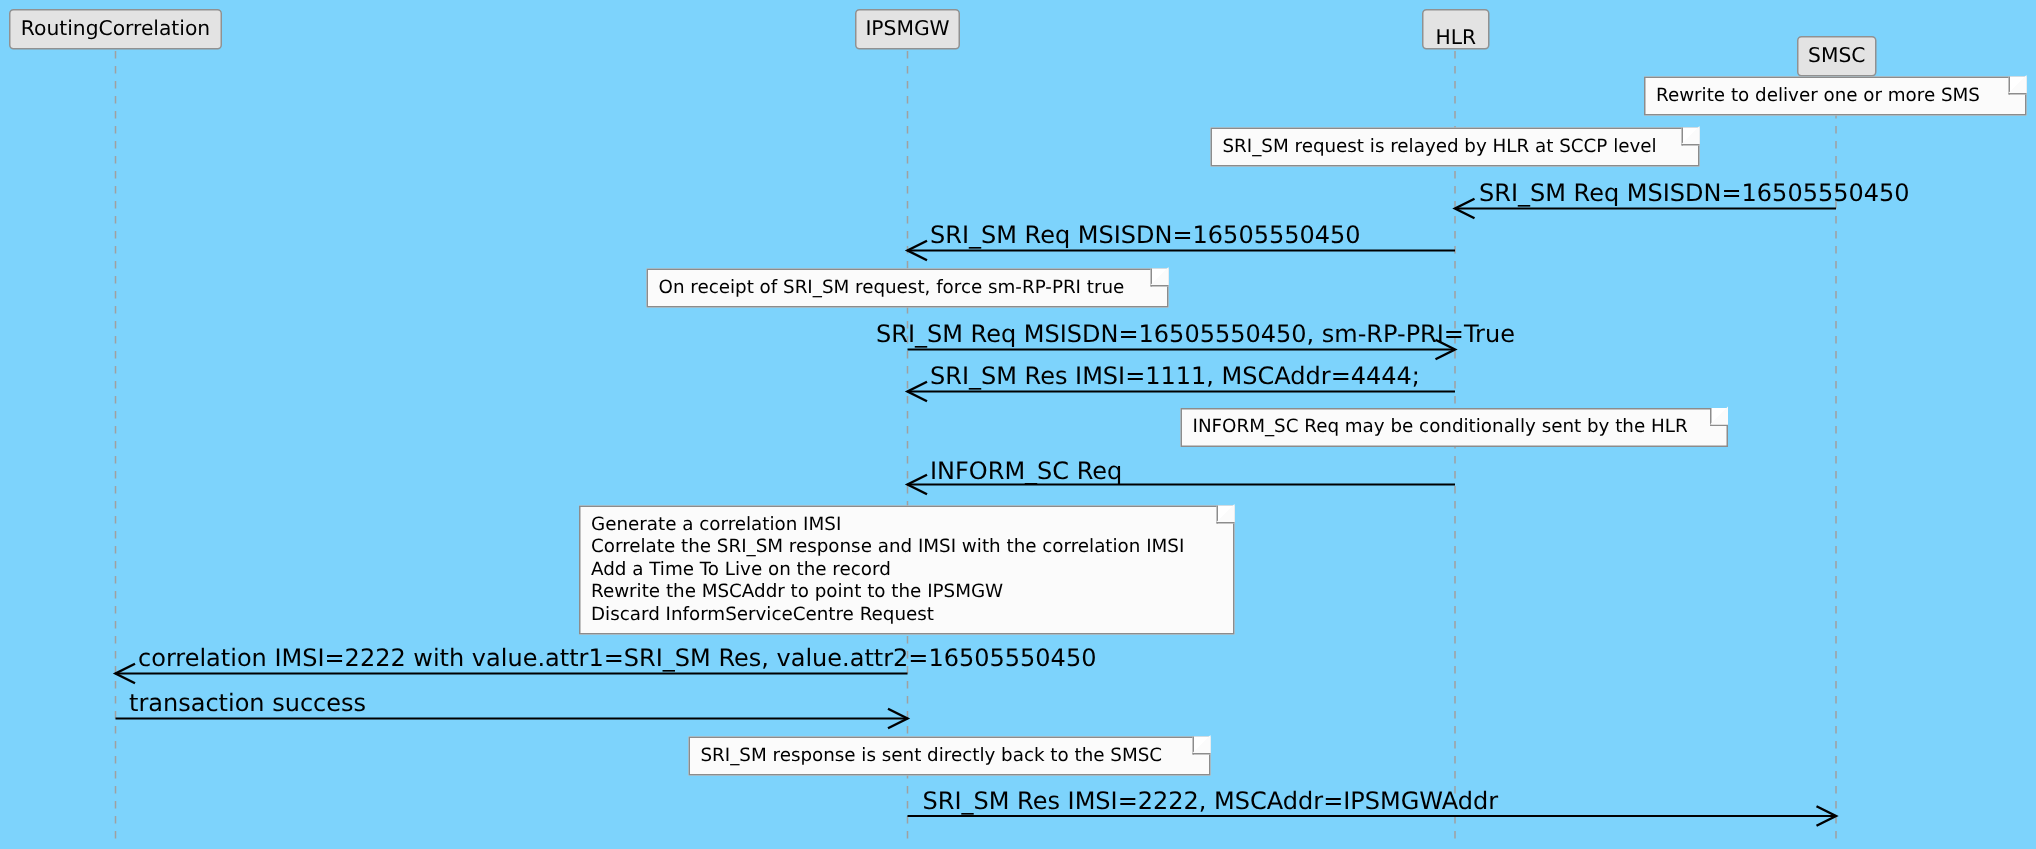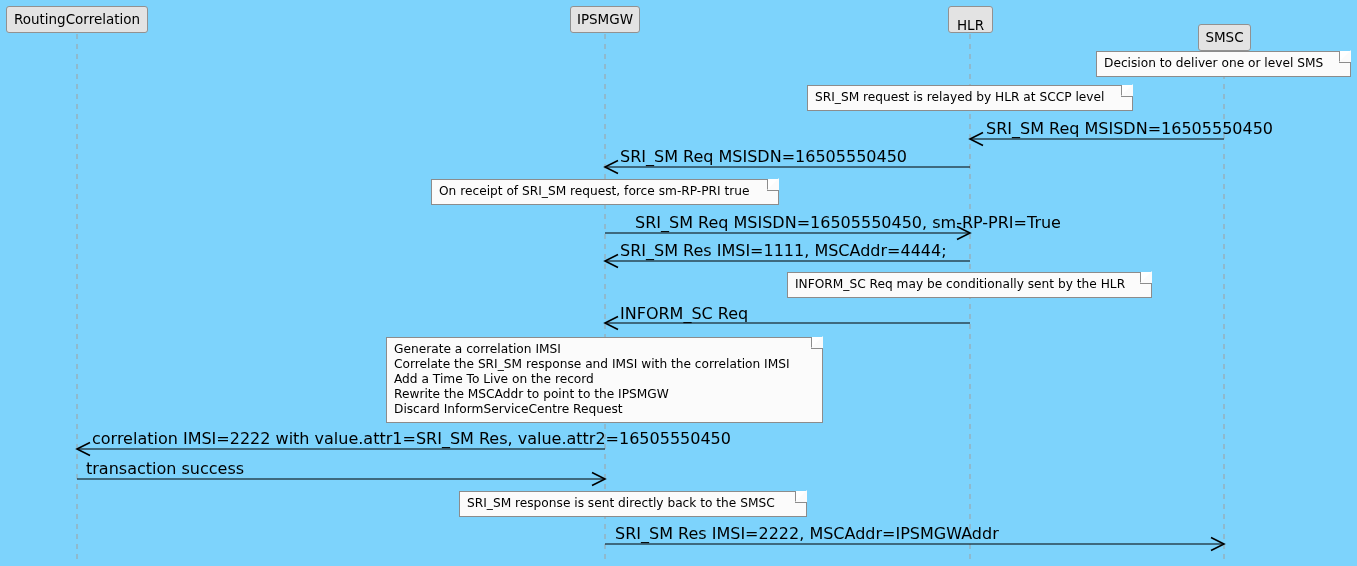--- a/index.html
+++ b/index.html
@@ -125,35 +125,35 @@
         <span>IPSMGW</span>
       </div>
       <div class="participant" style="left: 948px; top: 6px; width: 45px; align-items: flex-end;">
         <span>HLR</span>
       </div>
       <div class="participant" style="left: 1198px; top: 6px; width: 53px; margin-top: 18px;">
         <span>SMSC</span>
       </div>
     </div>
   <div id="notes-layer">
-      <div class="note" style="left: 1096px; top: 51px; width: 255px; height: 26px;"><div class="note-body">Decision to deliver one or level SMS</div><div class="fold"></div></div>
+      <div class="note" style="left: 1096px; top: 51px; width: 255px; height: 26px;"><div class="note-body">Rewrite to deliver one or more SMS</div><div class="fold"></div></div>
       <div class="note" style="left: 807px; top: 85px; width: 326px; height: 26px;"><div class="note-body">SRI_SM request is relayed by HLR at SCCP level</div><div class="fold"></div></div>
       <div class="note" style="left: 431px; top: 179px; width: 348px; height: 26px;"><div class="note-body">On receipt of SRI_SM request, force sm-RP-PRI true</div><div class="fold"></div></div>
       <div class="note" style="left: 787px; top: 272px; width: 365px; height: 26px;"><div class="note-body">INFORM_SC Req may be conditionally sent by the HLR</div><div class="fold"></div></div>
       <div class="note" style="left: 386px; top: 337px; width: 437px; height: 86px;"><div class="note-body">Generate a correlation IMSI
 Correlate the SRI_SM response and IMSI with the correlation IMSI
 Add a Time To Live on the record
 Rewrite the MSCAddr to point to the IPSMGW
 Discard InformServiceCentre Request</div><div class="fold"></div></div>
       <div class="note" style="left: 431px; top: 491px; width: 348px; height: 26px; margin-left: 28px;"><div class="note-body">SRI_SM response is sent directly back to the SMSC</div><div class="fold"></div></div>
     </div>
   <div id="labels-layer">
       <div class="msg-label" style="left: 986px; top: 122px;">SRI_SM Req MSISDN=16505550450</div>
       <div class="msg-label" style="left: 620px; top: 150px;">SRI_SM Req MSISDN=16505550450</div>
-      <div class="msg-label" style="left: 635px; top: 216px;">SRI_SM Req MSISDN=16505550450, sm-RP-PRI=True</div>
+      <div class="msg-label" style="left: 584px; top: 216px;">SRI_SM Req MSISDN=16505550450, sm-RP-PRI=True</div>
       <div class="msg-label" style="left: 620px; top: 244px;">SRI_SM Res IMSI=1111, MSCAddr=4444;</div>
       <div class="msg-label" style="left: 620px; top: 307px;">INFORM_SC Req</div>
       <div class="msg-label" style="left: 92px; top: 432px;">correlation IMSI=2222 with value.attr1=SRI_SM Res, value.attr2=16505550450</div>
       <div class="msg-label" style="left: 86px; top: 462px;">transaction success</div>
       <div class="msg-label" style="left: 615px; top: 527px;">SRI_SM Res IMSI=2222, MSCAddr=IPSMGWAddr</div>
     </div>
 
 </div>
 
 </body></html>

